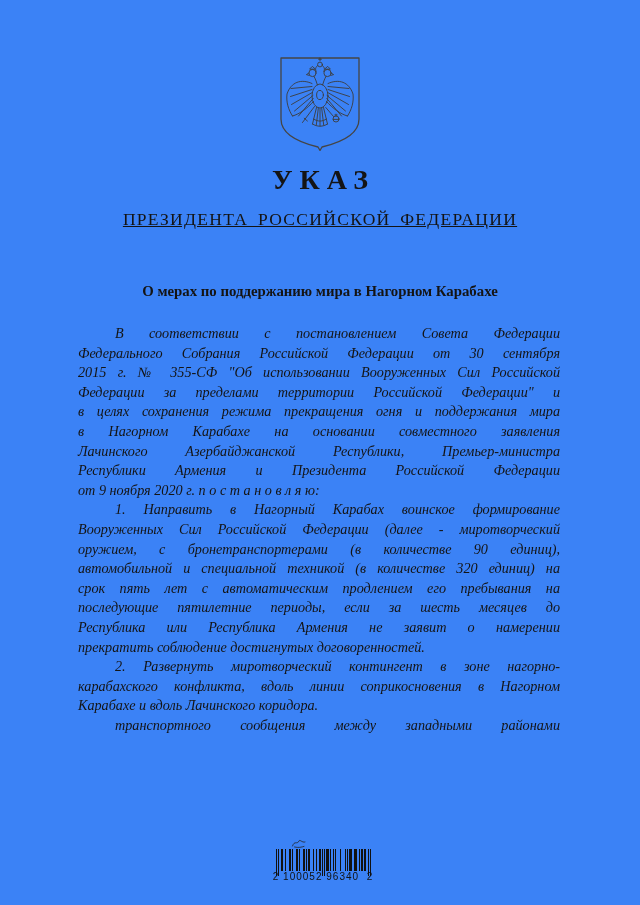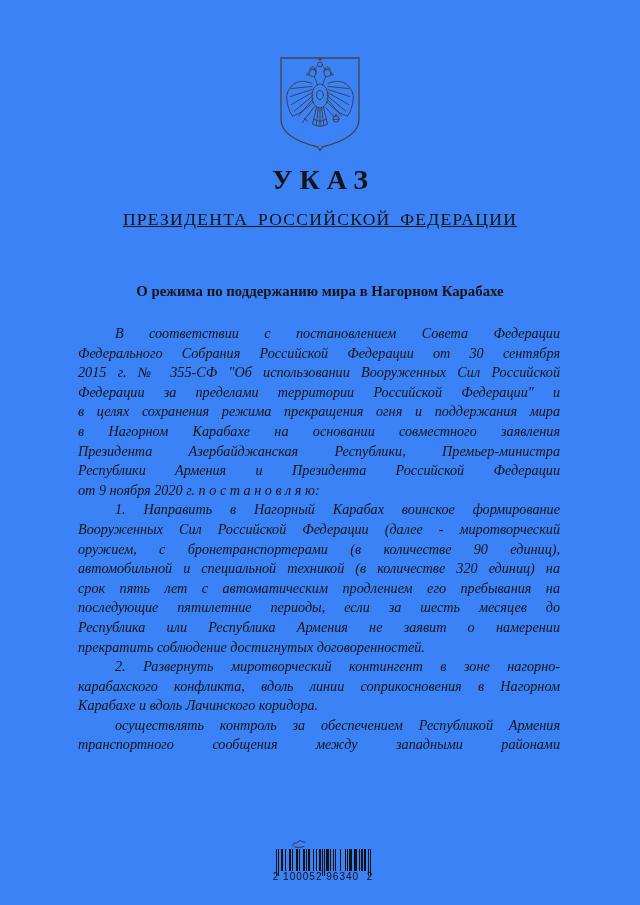--- a/index.html
+++ b/index.html
@@ -116,51 +116,50 @@
       <path d="M46.8,51.5 L54.5,60.5"></path>
       <circle cx="57" cy="63" r="3"></circle>
       <path d="M57,60 V58.2 M55.8,59 H58.2 M54.2,63.4 H59.8"></path>
     </g>
   </svg>
 
   <h1 class="title">УКАЗ</h1>
 
   <div class="issuer">ПРЕЗИДЕНТА РОССИЙСКОЙ ФЕДЕРАЦИИ</div>
 
-  <div class="subject">О режима по поддержанию мира в Нагорном Карабахе</div>
+  <div class="subject">О мерах по поддержанию мира в Нагорном Карабахе</div>
 
   <div class="body-text">
       <div class="para">
         <div class="line">В соответствии с постановлением Совета Федерации</div>
         <div class="line">Федерального Собрания Российской Федерации от 30 сентября</div>
         <div class="line">2015 г. № 355-СФ "Об использовании Вооруженных Сил Российской</div>
         <div class="line">Федерации за пределами территории Российской Федерации" и</div>
         <div class="line">в целях сохранения режима прекращения огня и поддержания мира</div>
         <div class="line">в Нагорном Карабахе на основании совместного заявления</div>
-        <div class="line">Президента Азербайджанская Республики, Премьер-министра</div>
+        <div class="line">Лачинского Азербайджанской Республики, Премьер-министра</div>
         <div class="line">Республики Армения и Президента Российской Федерации</div>
         <div class="line last">от 9 ноября 2020 г. п о с т а н о в л я ю:</div>
       </div>
       <div class="para">
         <div class="line">1. Направить в Нагорный Карабах воинское формирование</div>
         <div class="line">Вооруженных Сил Российской Федерации (далее - миротворческий</div>
         <div class="line">оружием, с бронетранспортерами (в количестве 90 единиц),</div>
         <div class="line">автомобильной и специальной техникой (в количестве 320 единиц) на</div>
         <div class="line">срок пять лет с автоматическим продлением его пребывания на</div>
         <div class="line">последующие пятилетние периоды, если за шесть месяцев до</div>
         <div class="line">Республика или Республика Армения не заявит о намерении</div>
         <div class="line last">прекратить соблюдение достигнутых договоренностей.</div>
       </div>
       <div class="para">
         <div class="line">2. Развернуть миротворческий контингент в зоне нагорно-</div>
         <div class="line">карабахского конфликта, вдоль линии соприкосновения в Нагорном</div>
         <div class="line last">Карабахе и вдоль Лачинского коридора.</div>
       </div>
       <div class="para">
-        <div class="line">осуществлять контроль за обеспечением Республикой Армения</div>
         <div class="line">транспортного сообщения между западными районами</div>
       </div>
     </div>
 
   <div class="barcode-wrap">
     <svg class="squiggle" width="18" height="10" viewBox="0 0 18 10" fill="none" stroke="#222" stroke-width="0.8" stroke-linecap="round">
       <path d="M1.5,8 C3.5,2 6,7 8,3 C9,1 11,5 14,4"></path>
       <path d="M3.5,9 C7.5,10 10.5,9.2 13,8.4"></path>
     </svg>
     <svg class="bars" width="95" height="27" viewBox="0 0 95 27" fill="#111">

